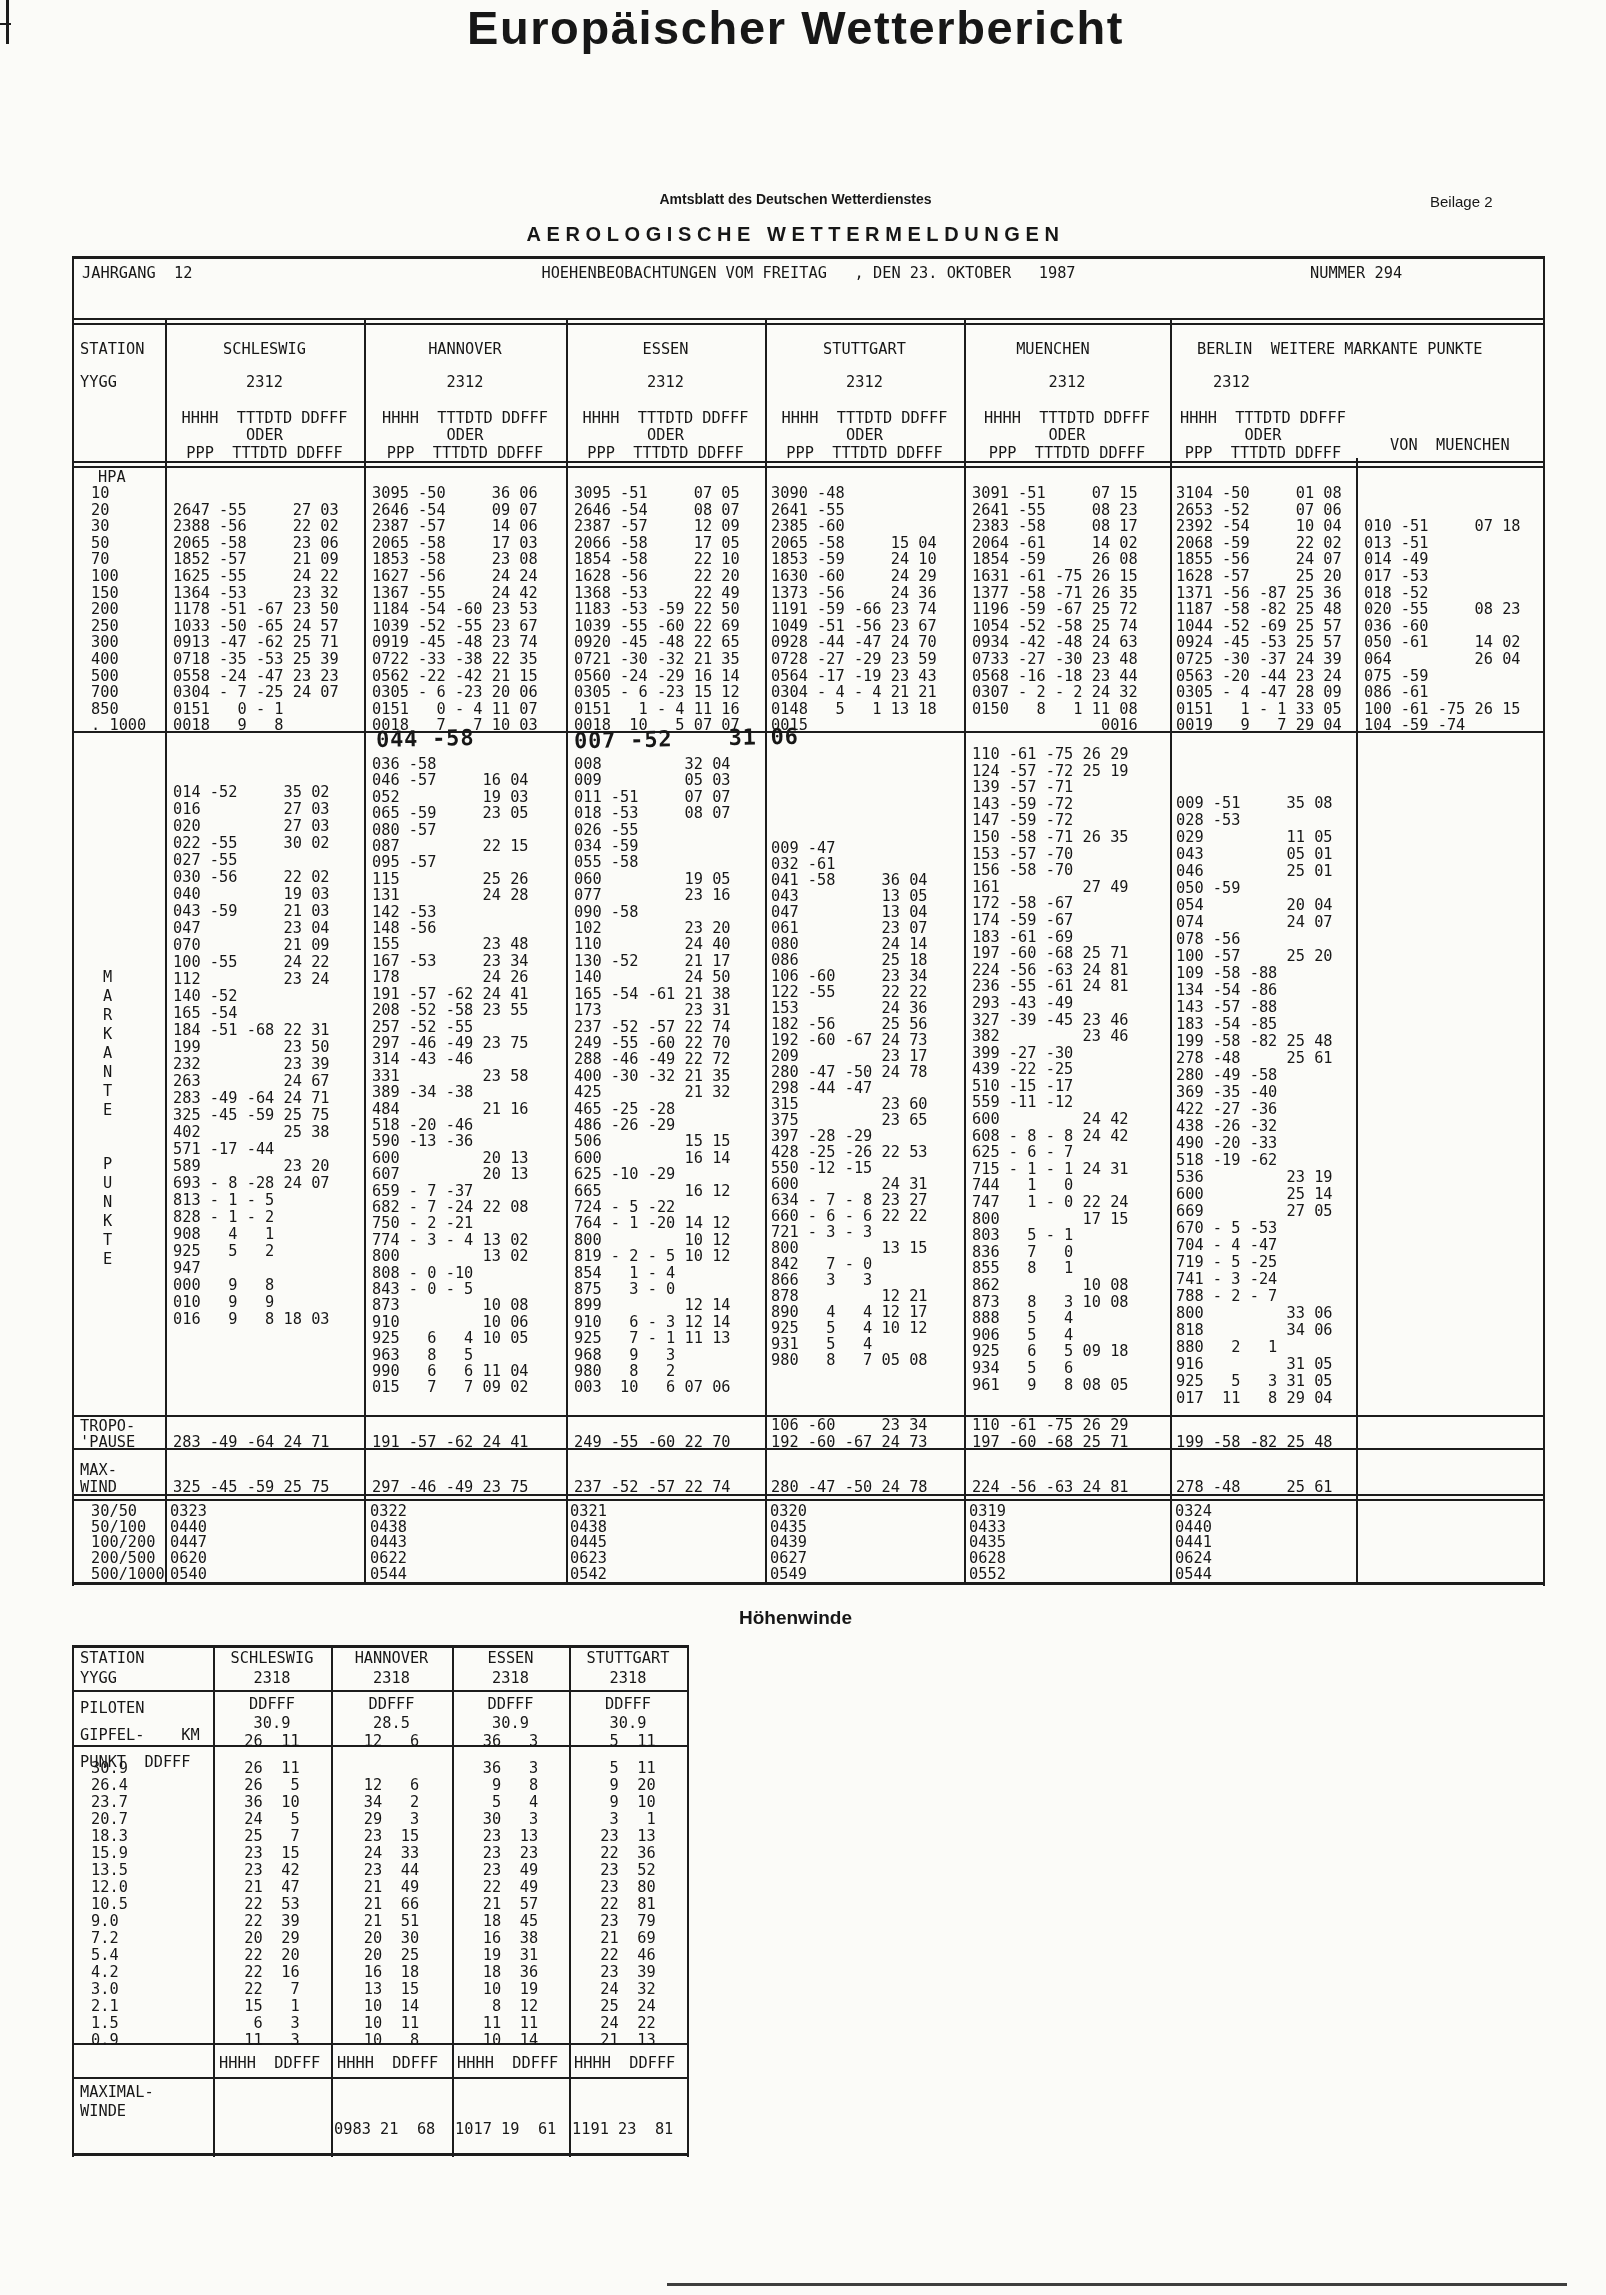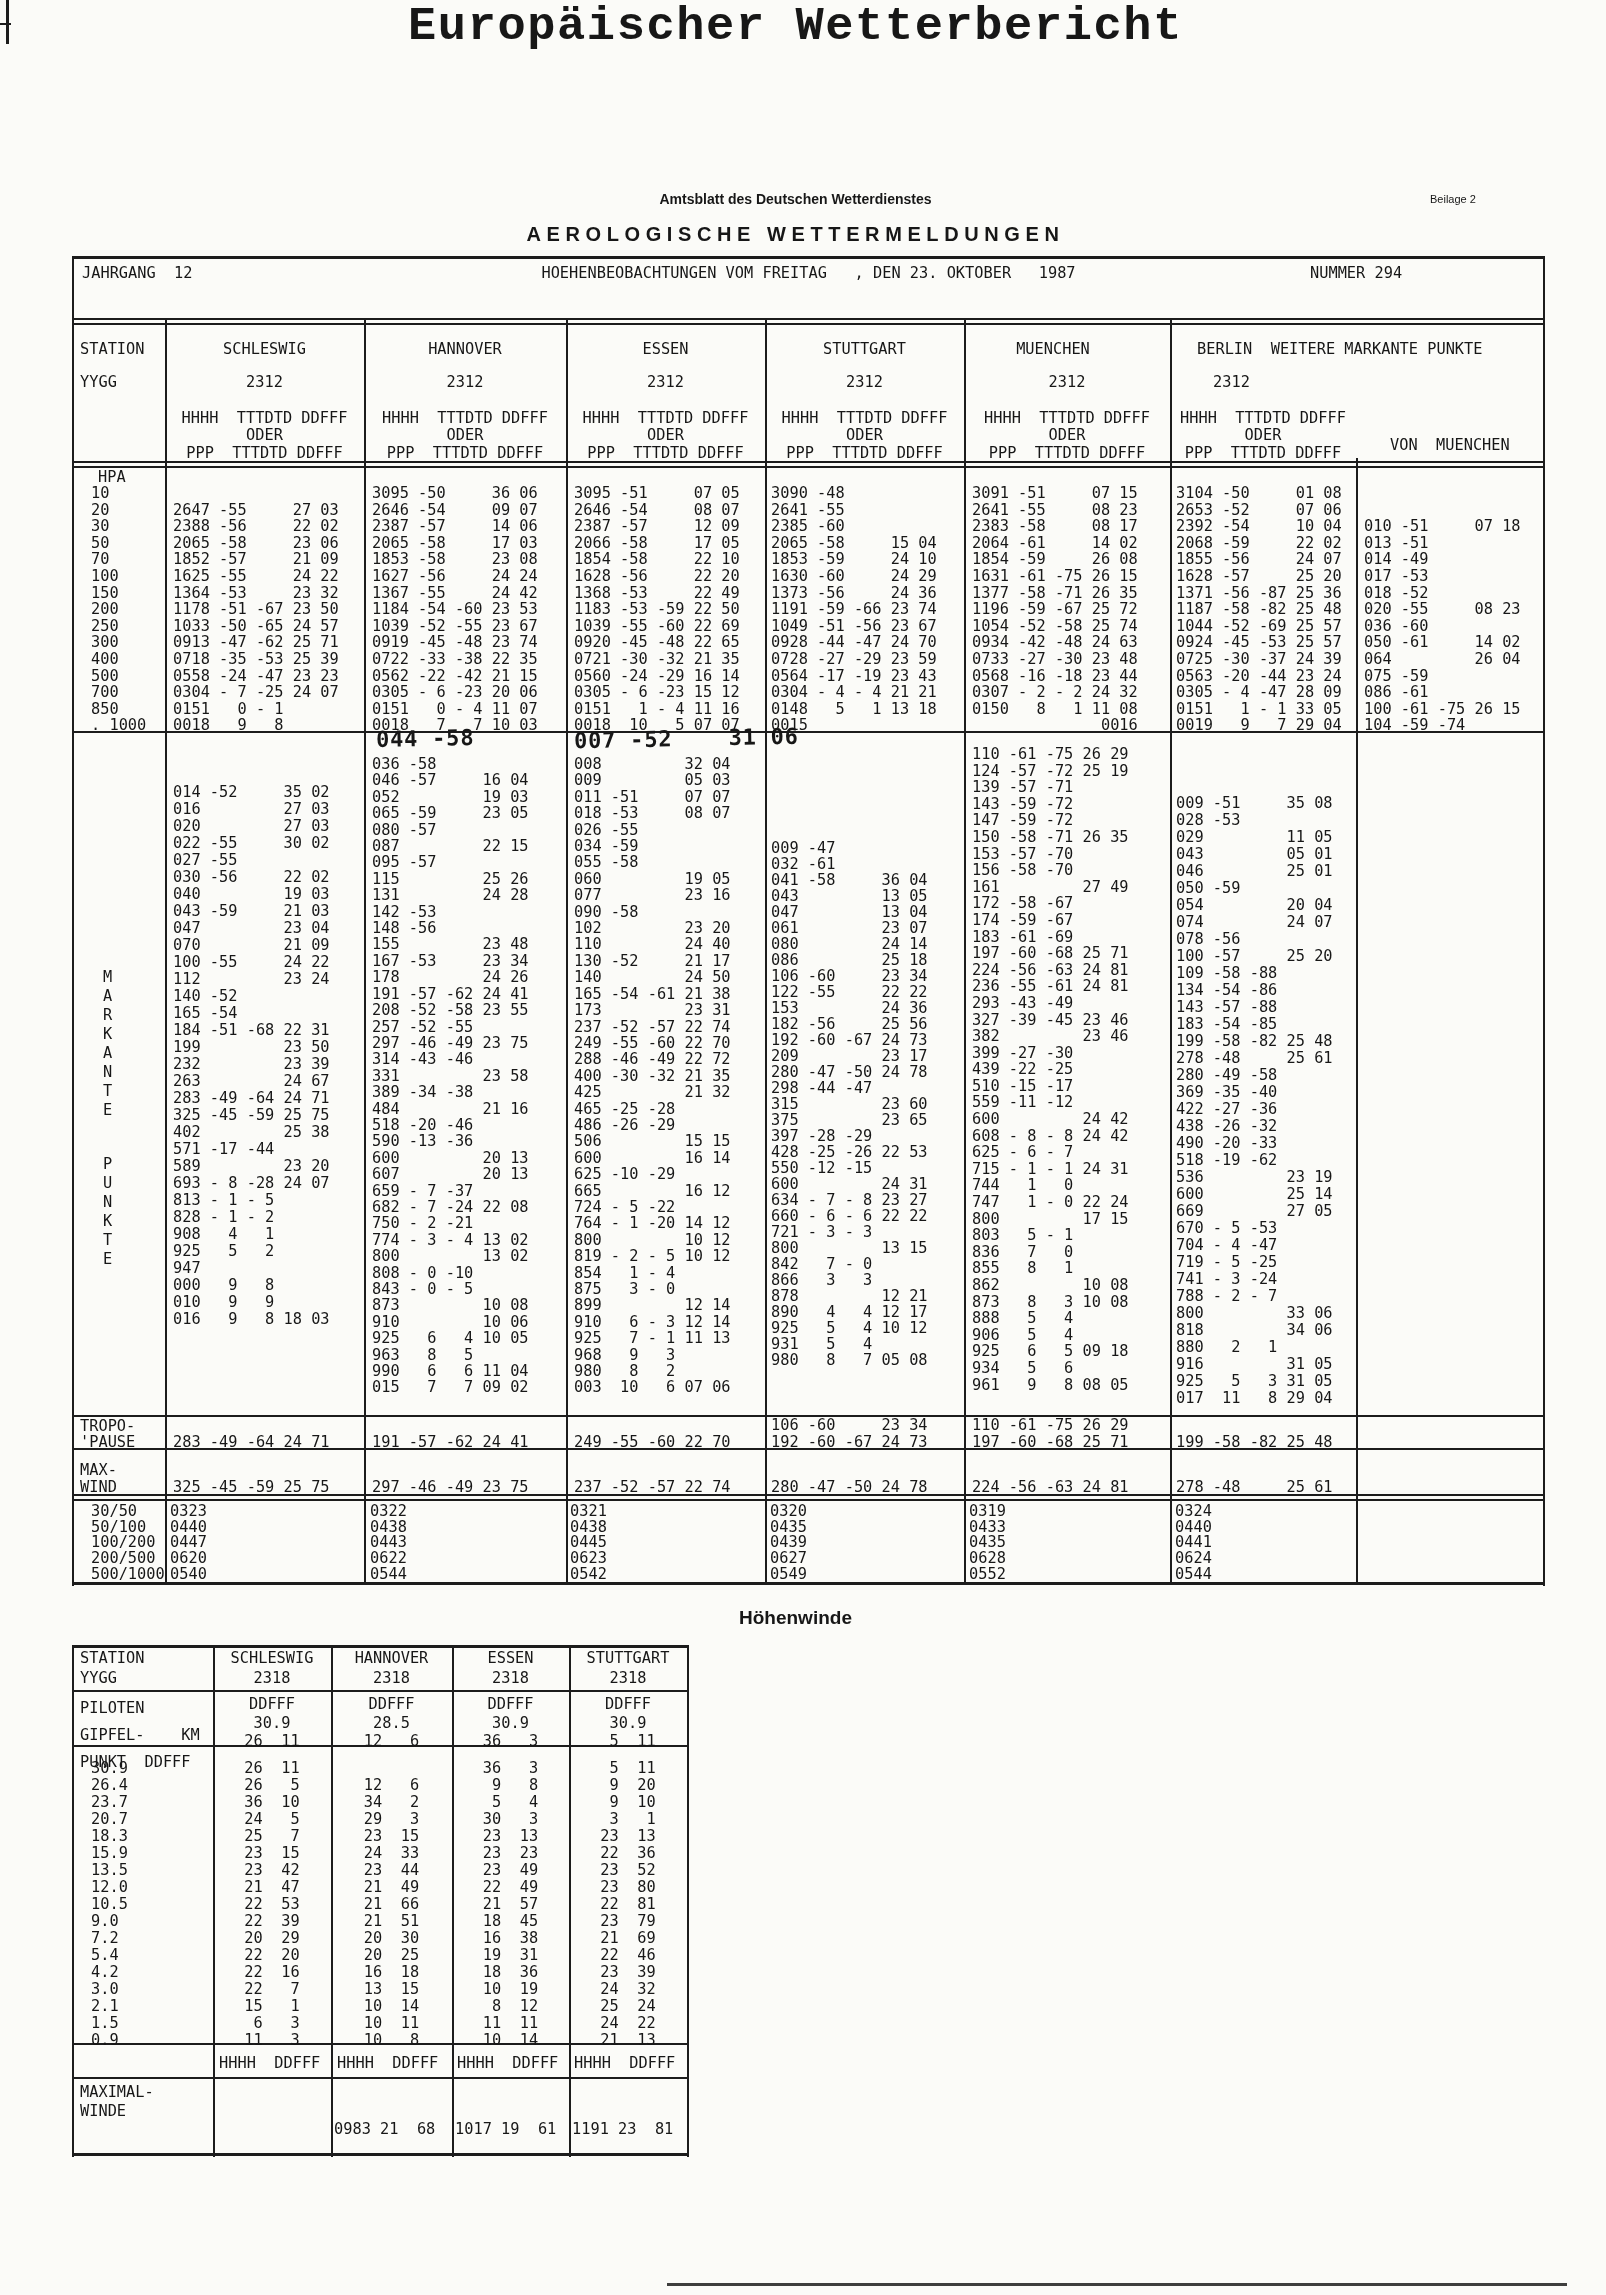--- a/index.html
+++ b/index.html
@@ -1,33 +1,33 @@
 <!DOCTYPE html>
 <html style="font-size:13px"><head>
 <meta charset="utf-8">
 <style>
   html,body{margin:0;padding:0;}
   body{width:1607px;height:2295px;background:#fbfbf8;position:relative;color:#171717;
        font-family:"DejaVu Sans Mono",monospace;}
   .abs{position:absolute;}
   .mono{font-family:"DejaVu Sans Mono",monospace;white-space:pre;font-size:15.3px;line-height:16.6px;}
   .sans{font-family:"Liberation Sans",sans-serif;}
-  .serif{font-family:Liberation Mono, monospace;}
+  .serif{font-family:Liberation Sans, sans-serif;}
   .hline{position:absolute;background:#1c1c1c;}
   .vline{position:absolute;background:#1c1c1c;}
   .ctr{text-align:center;}
   .rt{padding-left:17px;}
   .hand{font-weight:bold;font-size:22px;letter-spacing:0.8px;transform:rotate(-1.2deg);}
 </style>
 </head>
 <body>
 
 <div class="abs serif" style="left:0;top:162;width:1591px;text-align:center;font-size:47px;font-weight:bold;letter-spacing:1.6px;">Europäischer Wetterbericht</div>
 <div class="abs sans" style="left:0;top:191px;width:1591px;text-align:center;font-size:14px;font-weight:bold;">Amtsblatt des Deutschen Wetterdienstes</div>
-<div class="abs sans" style="left:1430px;top:193px;font-size:11px;">Beilage  2</div>
+<div class="abs sans" style="left:1430px;top:193px;font-size:15px;">Beilage  2</div>
 <div class="abs sans" style="left:0;top:223px;width:1591px;text-align:center;font-size:20px;font-weight:bold;letter-spacing:5.6px;">AEROLOGISCHE WETTERMELDUNGEN</div>
 
 <div class="hline" style="left:72px;top:256px;width:1473px;height:3.2px;"></div>
 <div class="hline" style="left:72px;top:318px;width:1473px;height:1.6px;"></div>
 <div class="hline" style="left:72px;top:323px;width:1473px;height:2.4px;"></div>
 <div class="hline" style="left:72px;top:461px;width:1473px;height:2.4px;"></div>
 <div class="hline" style="left:72px;top:466px;width:1473px;height:1.6px;"></div>
 <div class="hline" style="left:72px;top:731px;width:1473px;height:1.6px;"></div>
 <div class="hline" style="left:72px;top:1415px;width:1473px;height:2.4px;"></div>
 <div class="hline" style="left:72px;top:1448px;width:1473px;height:2.4px;"></div>

